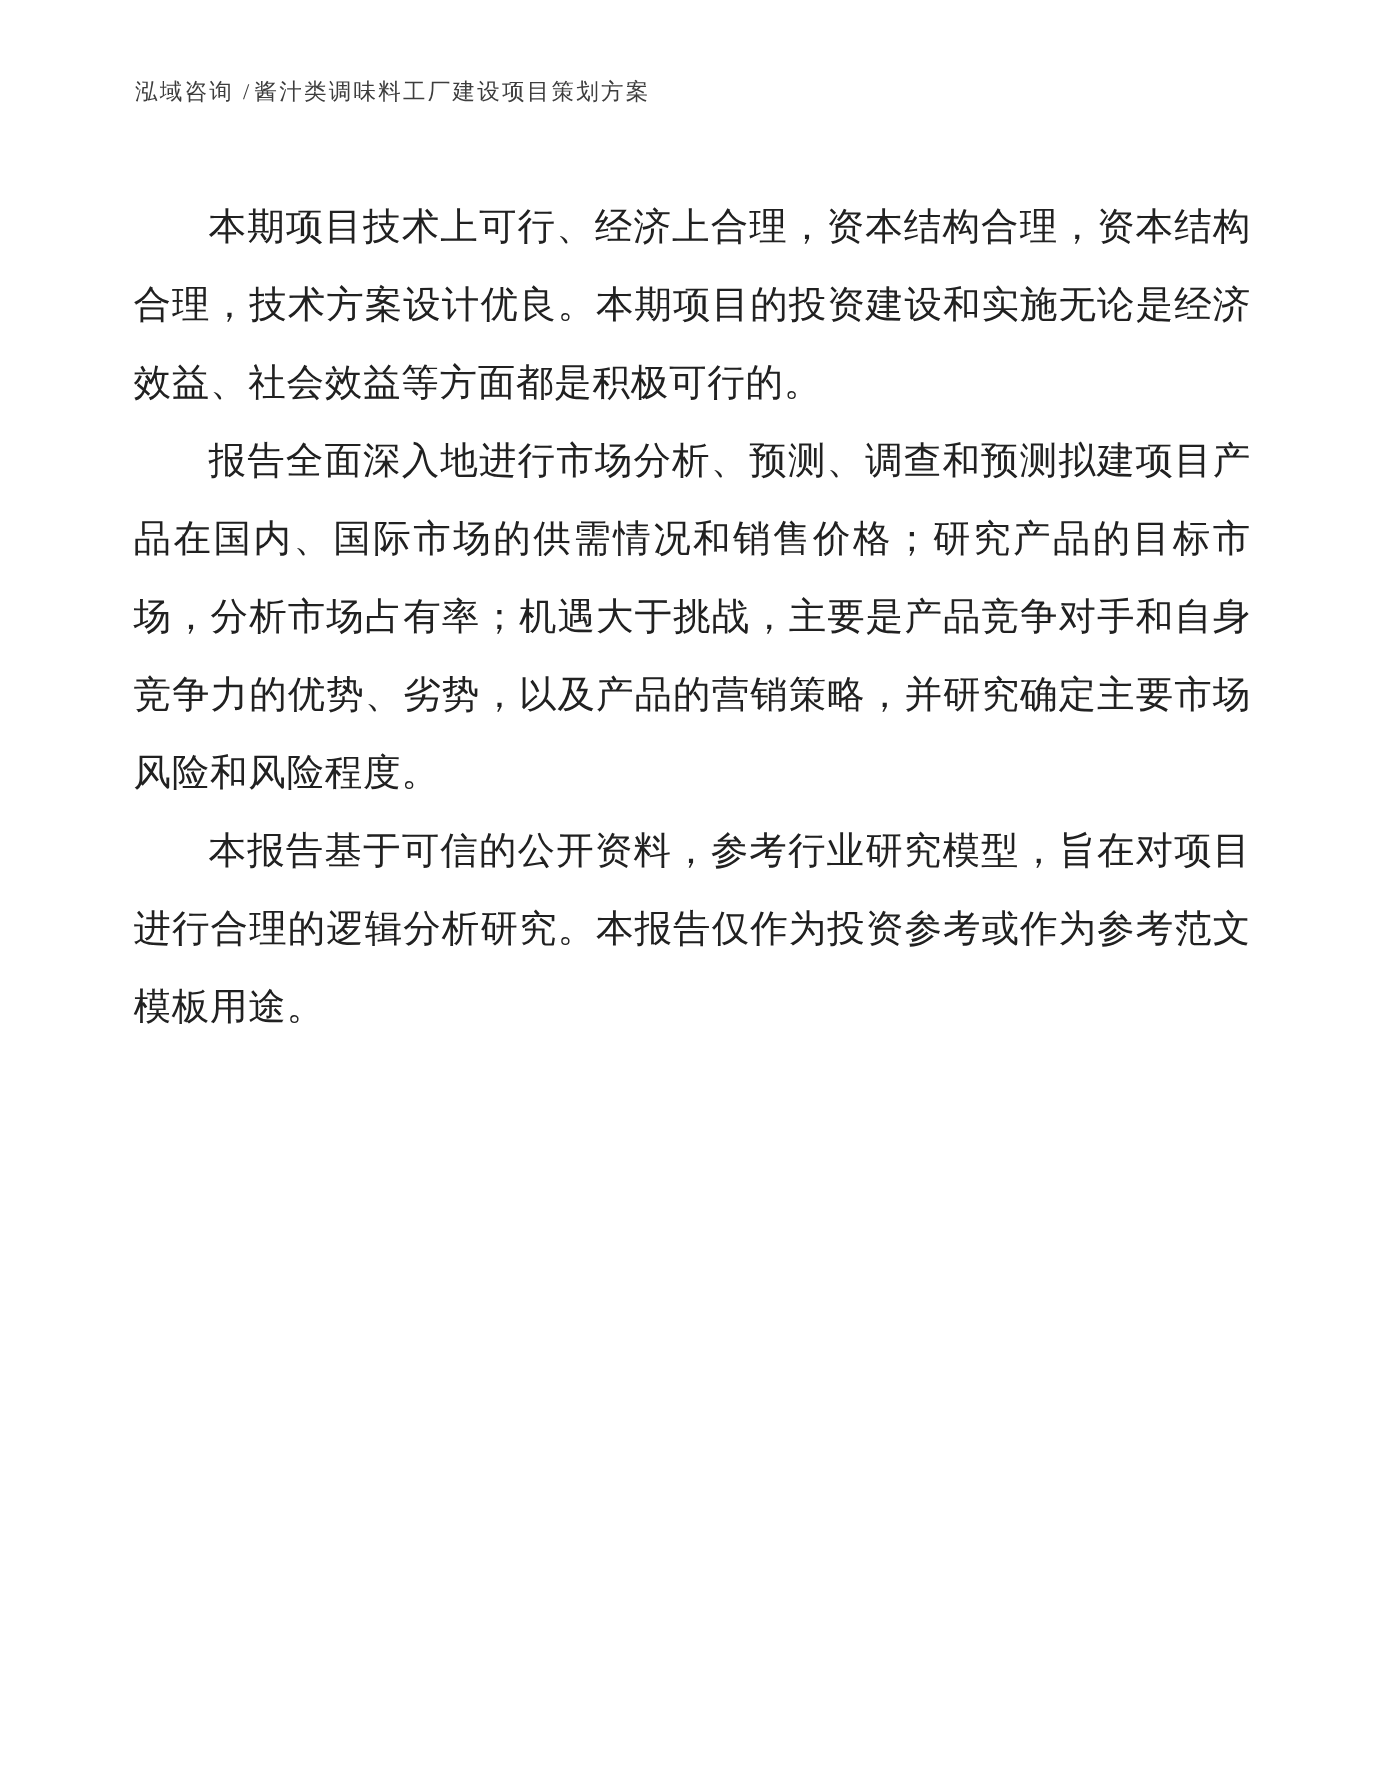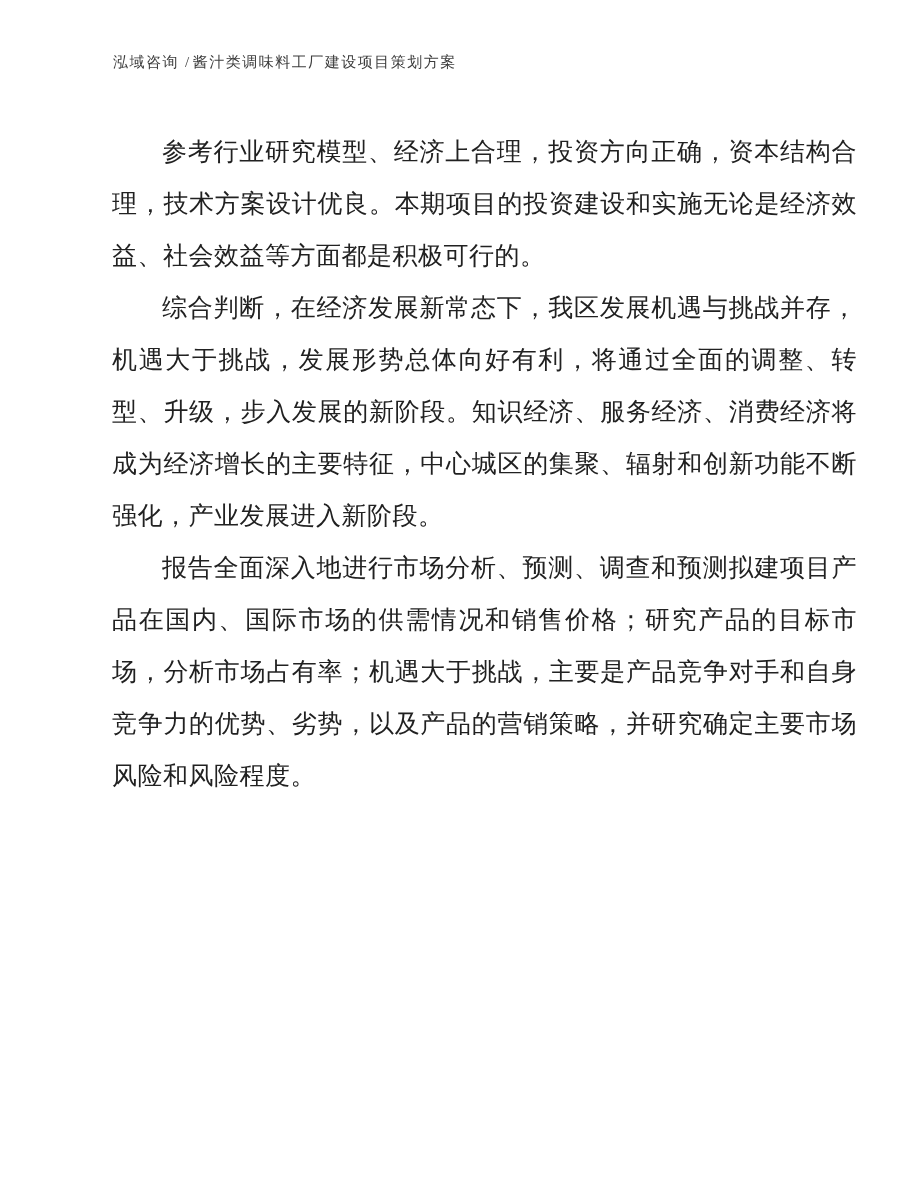--- a/index.html
+++ b/index.html
@@ -7,21 +7,20 @@
     padding: 0;
     background: #ffffff;
   }
   .page {
     position: relative;
     width: 856px;
     height: 1191px;
     background: #ffffff;
     overflow: hidden;
     font-family: "Liberation Serif", "DejaVu Serif", serif;
-    margin-left: 23px;
   }
   .doc-header {
     position: absolute;
     left: 90px;
     top: 52px;
     font-size: 15px;
     line-height: 20px;
     color: #3d3d3d;
     letter-spacing: 1.5px;
     white-space: nowrap;
@@ -50,18 +49,18 @@
 </head>
 <body>
 
 <div class="page">
 
   <div class="doc-header">
     <span>泓域咨询</span><span class="sep">/</span><span>酱汁类调味料工厂建设项目策划方案</span>
   </div>
 
   <div class="doc-body">
-    <p>参考行业研究模型、经济上合理，投资方向正确，资本结构合理，技术方案设计优良。本期项目的投资建设和实施无论是经济效益、社会效益等方面都是积极可行的。</p>
-    <p>综合判断，在经济发展新常态下，我区发展机遇与挑战并存，机遇大于挑战，发展形势总体向好有利，将通过全面的调整、转型、升级，步入发展的新阶段。知识经济、服务经济、消费经济将成为经济增长的主要特征，中心城区的集聚、辐射和创新功能不断强化，产业发展进入新阶段。</p>
+    <p>本期项目技术上可行、经济上合理，资本结构合理，资本结构合理，技术方案设计优良。本期项目的投资建设和实施无论是经济效益、社会效益等方面都是积极可行的。</p>
     <p>报告全面深入地进行市场分析、预测、调查和预测拟建项目产品在国内、国际市场的供需情况和销售价格；研究产品的目标市场，分析市场占有率；机遇大于挑战，主要是产品竞争对手和自身竞争力的优势、劣势，以及产品的营销策略，并研究确定主要市场风险和风险程度。</p>
+    <p>本报告基于可信的公开资料，参考行业研究模型，旨在对项目进行合理的逻辑分析研究。本报告仅作为投资参考或作为参考范文模板用途。</p>
   </div>
 
 </div>
 
 </body></html>

